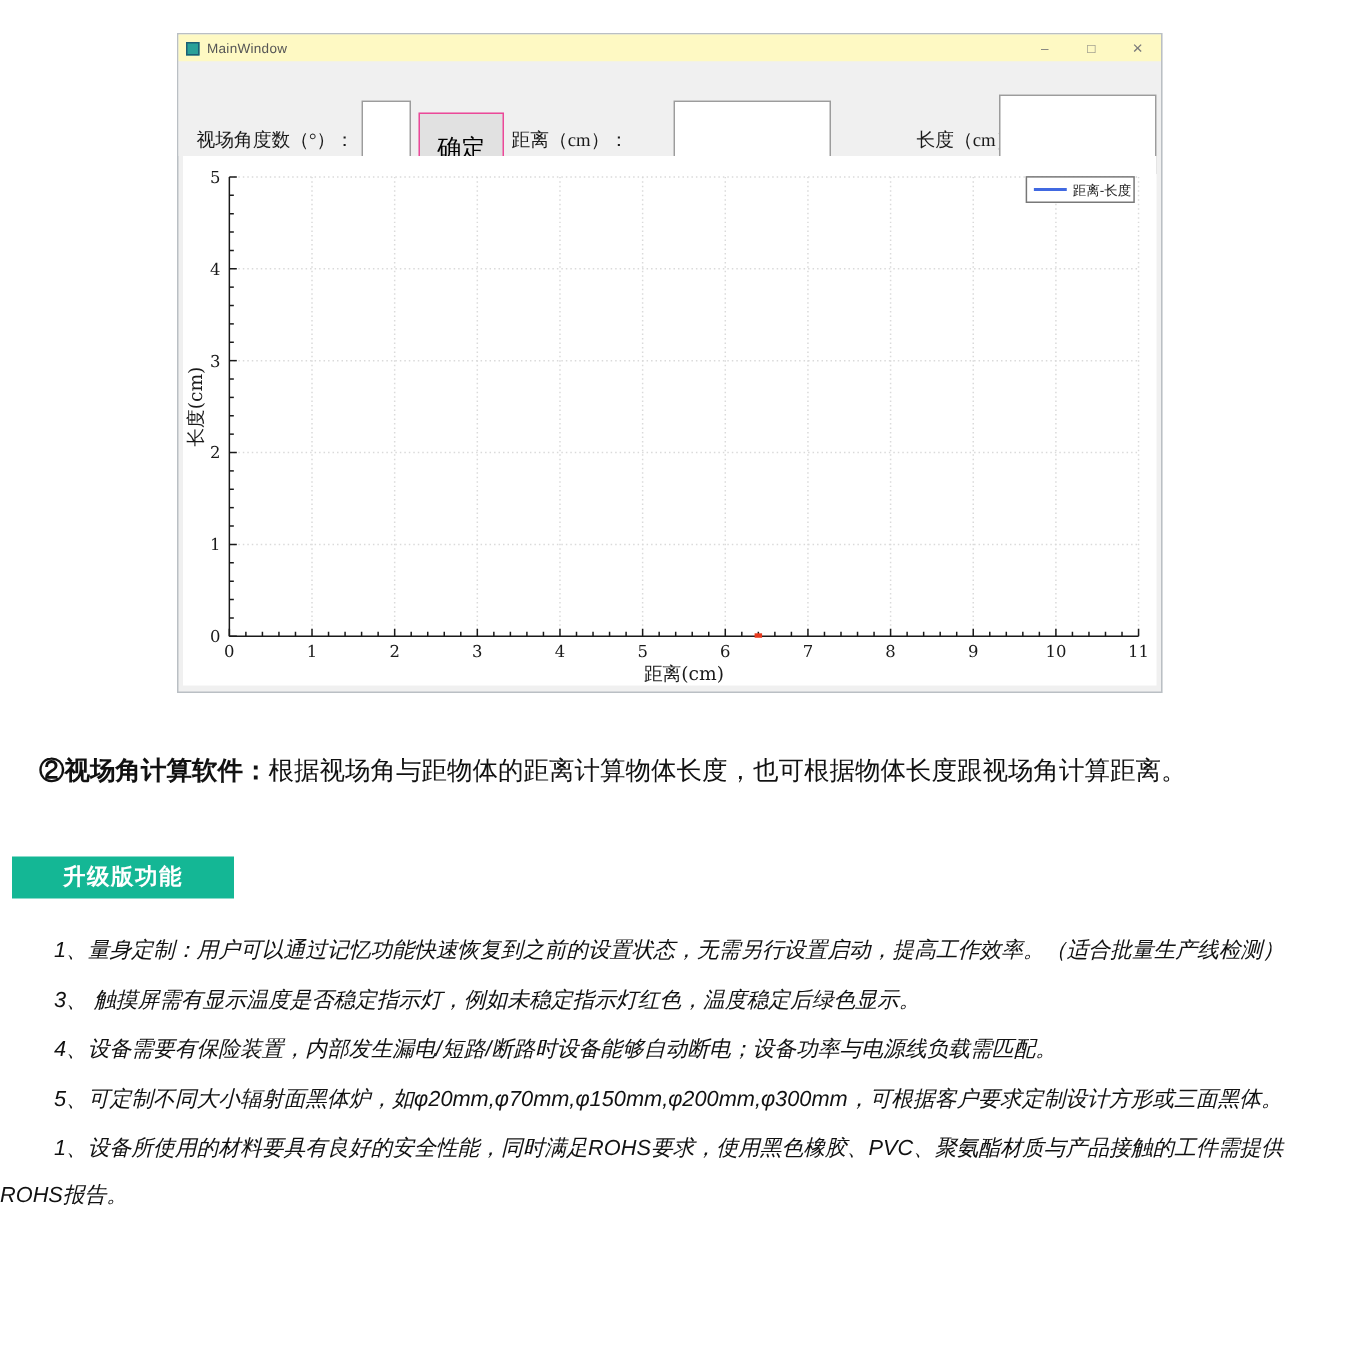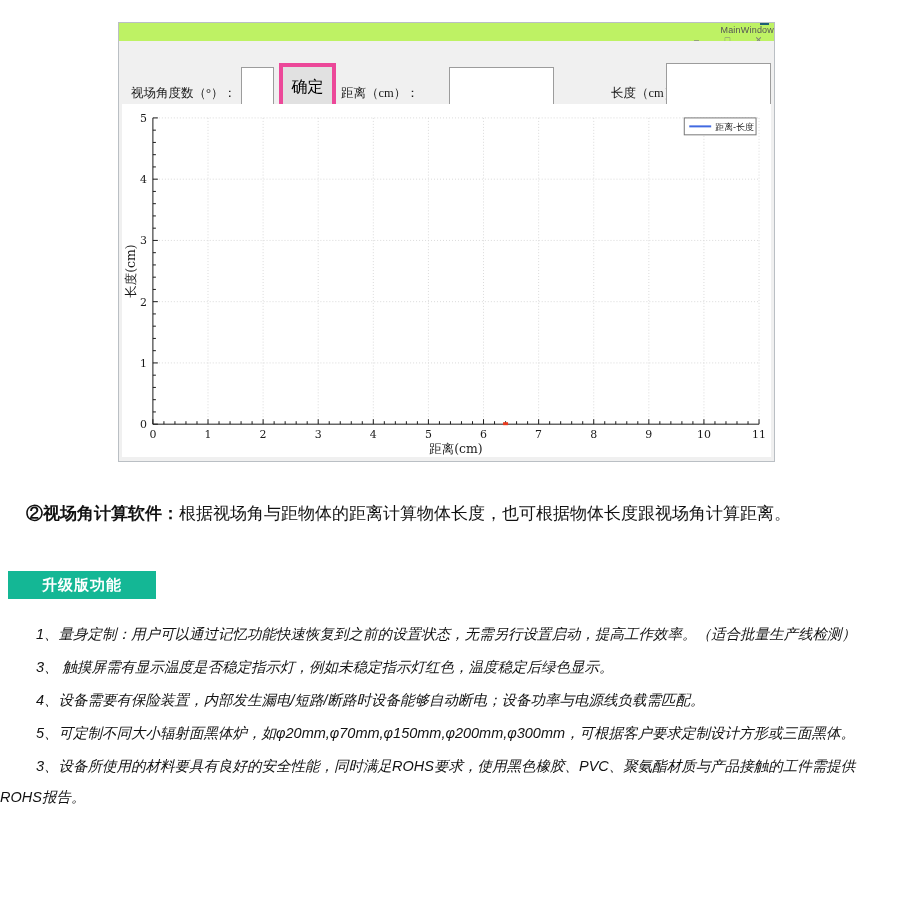--- a/index.html
+++ b/index.html
@@ -1,42 +1,42 @@
 <!DOCTYPE html>
 <html><head>
 <meta charset="utf-8">
 <style>
   html,body{margin:0;padding:0;background:#ffffff;width:900px;height:901px;
     font-family:"Liberation Sans",sans-serif;position:relative;overflow:hidden;}
 
   
   .app-window{position:absolute;left:118px;top:22px;width:657px;height:440px;
     background:#f0f0f0;border:1px solid #babfc4;box-sizing:border-box;}
-  .titlebar{position:absolute;left:0;top:0;right:0;height:18px;background:#bef264;
-    display:flex;align-items:flex-end;font-size:9px;color:#555;flex-direction:column;}
+  .titlebar{position:absolute;left:0;top:0;right:0;height:18px;background:#fef9c3;
+    display:flex;align-items:center;font-size:9px;color:#555;}
   .app-icon{width:9px;height:9px;margin:0 5px 0 5px;background:#2aa198;
     border:1px solid #1d5f74;box-sizing:border-box;}
   .win-title{flex:0 0 auto;letter-spacing:.2px;}
   .win-controls{margin-left:auto;display:flex;height:100%;}
   .win-btn{width:31px;height:100%;display:flex;align-items:center;justify-content:center;
     color:#7b7b7b;font-size:9px;cursor:default;}
   
   .form-row{position:absolute;left:0;top:18px;right:0;height:63px;background:#f0f0f0;}
   .form-label{position:absolute;font-family:Liberation Serif, serif;
     font-size:12.5px;color:#1a1a1a;top:44px;white-space:nowrap;}
   .fov-label{left:12px;}
   .dist-label{left:222px;}
   .len-label{left:492px;}
   .qt-input{position:absolute;background:#fff;border:1px solid #9c9c9c;box-sizing:border-box;
     font-size:13px;padding:2px;outline:none;}
   .fov-input{left:122px;top:26px;width:33px;height:49px;}
   .dist-input{left:330px;top:26px;width:105px;height:48px;}
   .len-input{left:547px;top:22px;width:105px;height:53px;}
-  .confirm-btn{position:absolute;left:160px;top:22px;width:57px;height:49px;
-    background:#e1e1e1;border:4px solid #ec4899;box-sizing:border-box;
+  .confirm-btn{position:absolute;left:160px;top:34px;width:57px;height:49px;
+    background:#e1e1e1;border:1px solid #ec4899;box-sizing:border-box;
     font-family:Liberation Sans, sans-serif;font-size:16px;color:#000;cursor:default;}
   
   .chart-widget{position:absolute;left:3px;top:81px;right:3px;bottom:4px;background:#ffffff;}
   .chart-widget svg{display:block;width:100%;height:100%;}
 
   
   .desc{position:absolute;left:26px;top:502px;right:8px;font-size:17px;color:#111;}
   .desc b{font-weight:bold;}
   .badge{position:absolute;left:8px;top:571px;width:148px;height:28px;line-height:28px;
     text-align:center;color:#ffffff;font-weight:bold;font-size:15px;letter-spacing:1px;}
@@ -200,14 +200,14 @@
 
 <div class="desc"><b>②视场角计算软件：</b><span>根据视场角与距物体的距离计算物体长度，也可根据物体长度跟视场角计算距离。</span></div>
 
 <div class="badge" style="background: rgb(20, 183, 149);">升级版功能</div>
 
 <div class="features" id="features">
     <p>1、量身定制：用户可以通过记忆功能快速恢复到之前的设置状态，无需另行设置启动，提高工作效率。（适合批量生产线检测）</p>
     <p>3、 触摸屏需有显示温度是否稳定指示灯，例如未稳定指示灯红色，温度稳定后绿色显示。</p>
     <p>4、设备需要有保险装置，内部发生漏电/短路/断路时设备能够自动断电；设备功率与电源线负载需匹配。</p>
     <p>5、可定制不同大小辐射面黑体炉，如φ20mm,φ70mm,φ150mm,φ200mm,φ300mm，可根据客户要求定制设计方形或三面黑体。</p>
-    <p>3、设备所使用的材料要具有良好的安全性能，同时满足ROHS要求，使用黑色橡胶、PVC、聚氨酯材质与产品接触的工件需提供ROHS报告。</p>
+    <p>1、设备所使用的材料要具有良好的安全性能，同时满足ROHS要求，使用黑色橡胶、PVC、聚氨酯材质与产品接触的工件需提供ROHS报告。</p>
   </div>
 
 </body></html>

